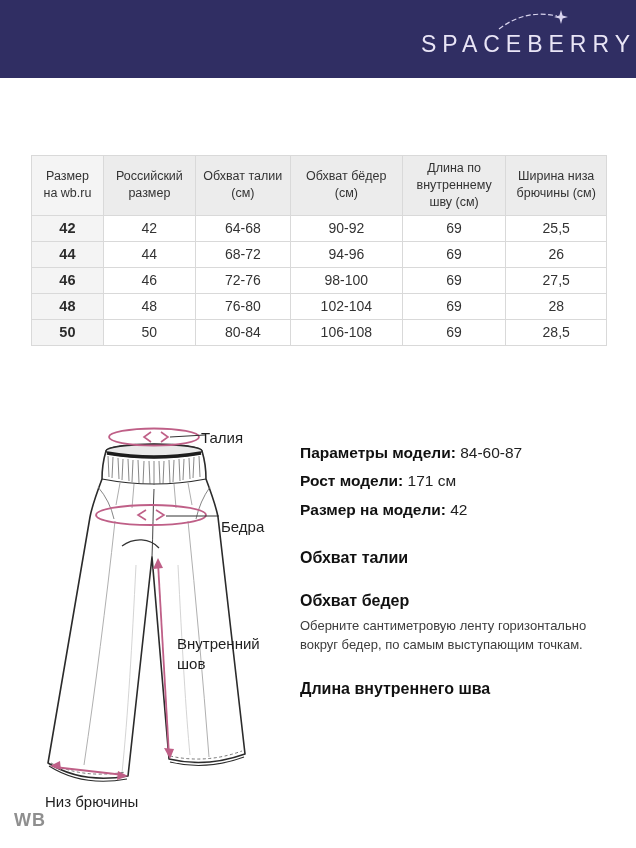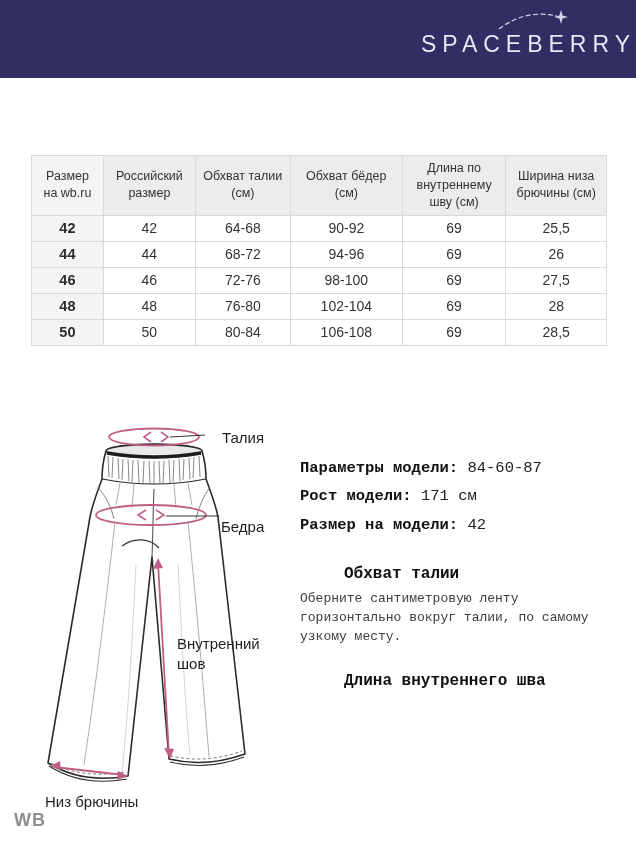--- a/index.html
+++ b/index.html
@@ -36,32 +36,32 @@
   .size-table td { height:26px; background:#fff; font-size:14px; }
   .size-table td.first-col, .size-table th.first-col { background:#f4f4f4; }
   .size-table td.first-col { font-weight:700; font-size:14.5px; color:#2c2c2c; }
   .col-1{width:12.5%}.col-2{width:16%}.col-3{width:16.5%}.col-4{width:19.5%}.col-5{width:18%}.col-6{width:17.5%}
 
   
   .diagram { position:absolute; left:18px; top:415px; width:272px; height:400px; }
   .diagram-label {
     position:absolute; font-size:15px; font-weight:500; color:#1f1f1f; line-height:1.3;
   }
-  .label-waist { left:204px; top:13px; }
+  .label-waist { left:183px; top:13px; }
   .label-hips  { left:203px; top:102px; }
   .label-inseam{ left:159px; top:219px; width:105px; }
   .label-hem   { left:27px;  top:377px; }
 
   
-  .info-col { position:absolute; left:300px; top:459px; width:330px;font-family:Liberation Mono, monospace; }
+  .info-col { position:absolute; left:300px; top:443px; width:330px; }
   .param-line { font-size:15.5px; color:#222; margin-bottom:9px; line-height:1.25; }
   .param-line .param-label { font-weight:700; color:#111; }
   .guide { margin-top:30px; }
   .guide-section { margin-bottom:25px; }
-  .guide-title { font-size:16px; font-weight:700; color:#111; margin-bottom:7px;margin-left:44px; }
+  .guide-title { font-size:16px; font-weight:700; color:#111; margin-bottom:7px; }
   .guide-text { font-size:13px; color:#3d3d3d; line-height:1.45; width:316px; }
 
   
   .watermark {
     position:absolute; left:14px; top:810px; font-size:18px; font-weight:700; color:#8f8f8f;
     letter-spacing:1px;
   }
 </style>
 </head>
 <body>
@@ -201,21 +201,24 @@
       <span>171 см</span>
     </div>
     <div class="param-line">
       <span class="param-label">Размер на модели:</span>
       <span>42</span>
     </div>
 
     <div class="guide">
       <div class="guide-section">
         <div class="guide-title">Обхват талии</div>
-        <div class="guide-text">Оберните сантиметровую ленту горизонтально вокруг талии, по самому узкому месту.</div>
+      </div>
+      <div class="guide-section">
+        <div class="guide-title">Обхват бедер</div>
+        <div class="guide-text">Оберните сантиметровую ленту горизонтально вокруг бедер, по самым выступающим точкам.</div>
       </div>
       <div class="guide-section">
         <div class="guide-title">Длина внутреннего шва</div>
       </div>
     </div>
   </div>
 
   <div class="watermark">WB</div>
 
 </div>

